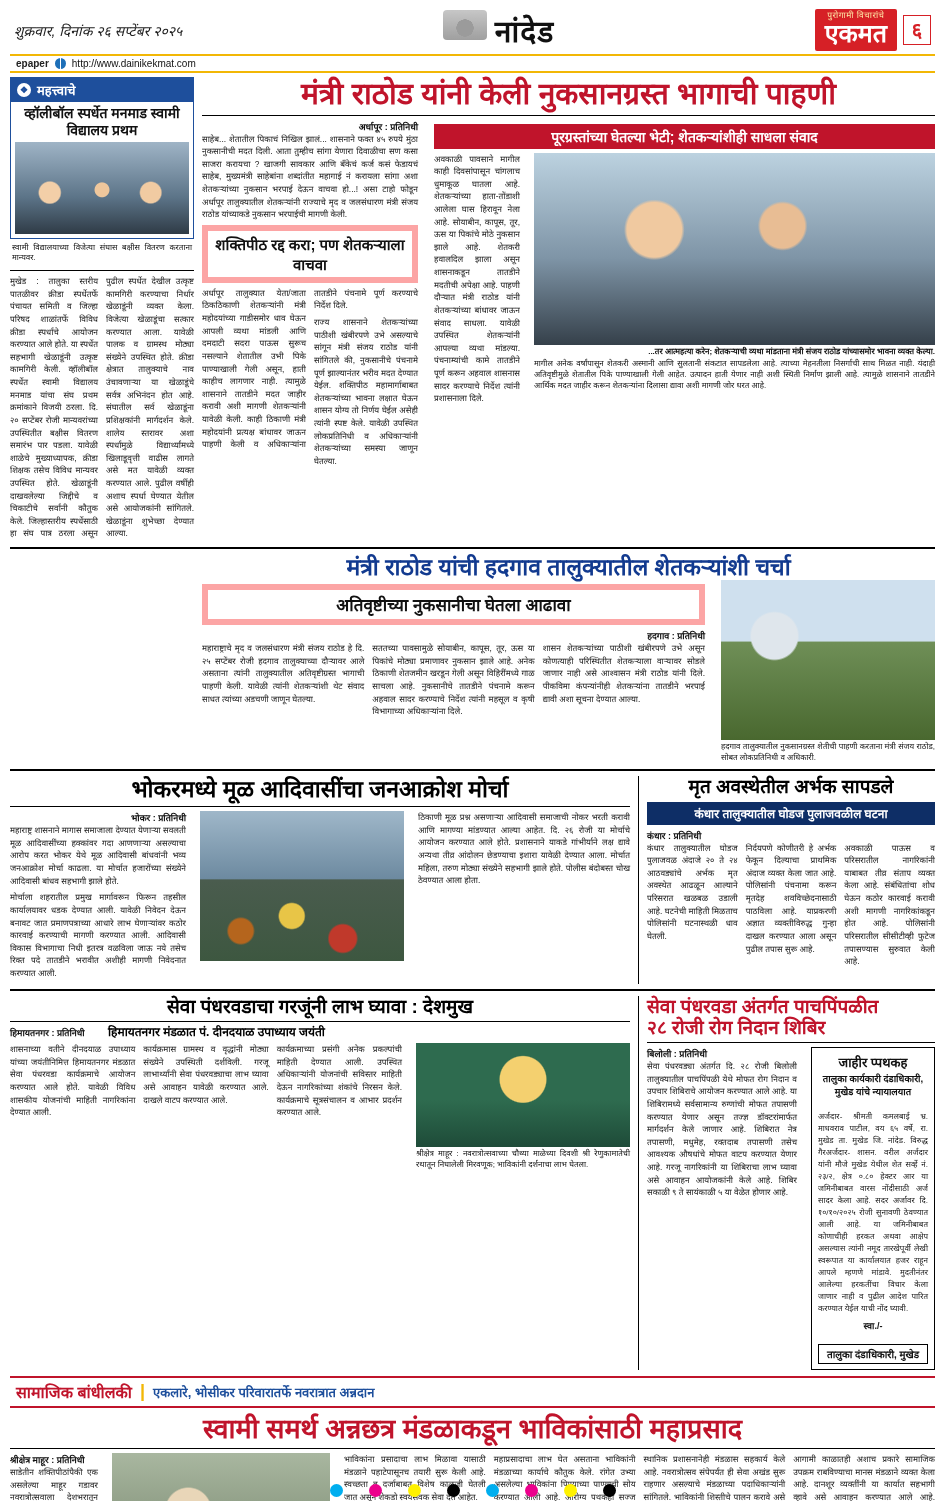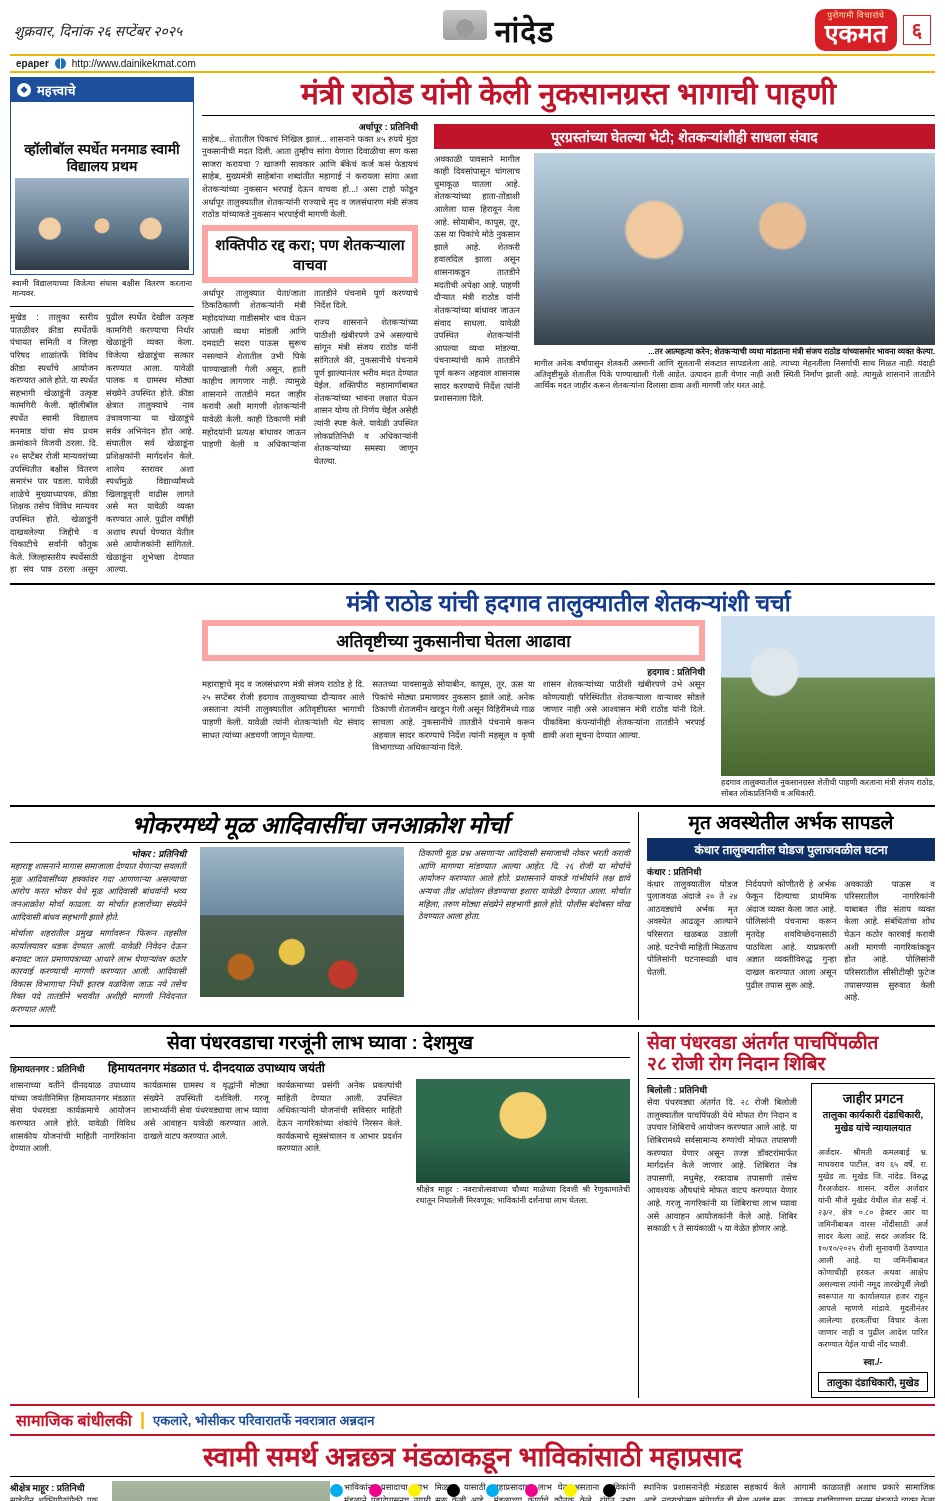--- a/index.html
+++ b/index.html
@@ -29,21 +29,21 @@
     background:
        radial-gradient(circle at 50% 60%, #8a8a8a 0 30%, transparent 31%),
        linear-gradient(#bdbdbd,#8f8f8f);
     border-radius: 4px;
     opacity:.85;
   }
   .mast-title { font-size: 30px; font-weight: bold; letter-spacing: 1px; }
   .mast-right { display:flex; align-items:center; gap:6px; }
   .logo-box {
     background: #d62026; color:#fff; padding: 2px 10px 4px 10px;
-    border-radius: 10px; text-align:center; line-height:1.05;
+    border-radius: 2px; text-align:center; line-height:1.05;
   }
   .logo-tag { font-size: 8.5px; color:#ffe9a8; letter-spacing:.5px;}
   .logo-main { font-size: 25px; font-weight: bold; }
   .page-num-box {
     border: 1px solid #d62026; color:#d62026; font-size: 20px; font-weight:bold;
     width: 28px; height: 30px; display:flex; align-items:center; justify-content:center;
   }
 
   .epaper-bar {
     display:flex; align-items:center; gap:6px;
@@ -140,36 +140,36 @@
   
   .box-hd {
     background:#1e4f9c; color:#fff; font-weight:bold; font-size:13px;
     padding:3px 6px; display:flex; align-items:center; gap:6px;
   }
   .dot-icon{
     width:14px;height:14px;border-radius:50%;background:#fff;color:#1e4f9c;
     font-size:9px;display:flex;align-items:center;justify-content:center;font-weight:bold;
   }
   .box-wrap { border:1px solid #1e4f9c; padding:0; }
-  .box-sub { font-weight:bold; font-size:14px; text-align:center; padding:3px 2px; line-height:1.2;margin-top:36px;}
+  .box-sub { font-weight:bold; font-size:14px; text-align:center; padding:3px 2px; line-height:1.2;}
 
   
   .social-band {
     display:flex; align-items:center; gap:8px; border-top:2px solid #c0142b; border-bottom:2px solid #c0142b;
     padding:3px 6px; margin:6px 0;
   }
   .social-band .lbl { color:#c0142b; font-weight:bold; font-size:16px; }
   .social-band .sep { color:#f2b705; font-size:18px; font-weight:bold;}
   .social-band .txt { color:#1e4f9c; font-weight:bold; font-size:13px; }
 
   
   .notice-box { border:1.5px solid #000; padding:5px 6px; }
   .notice-hd { text-align:center; font-weight:bold; font-size:13px; margin-bottom:2px;}
   .notice-sub { text-align:center; font-weight:bold; font-size:9.5px; line-height:1.35; margin-bottom:12px;}
-  .notice-sign { text-align:center; border:1px solid #000; font-weight:bold; font-size:10px; padding:2px; margin-top:4px;}
+  .notice-sign { text-align:center; border:1px solid #000; font-weight:bold; font-size:10px; padding:2px; margin-top:12px;}
 
   
   .colorbar { position:absolute; left:0; bottom:4px; width:945px; display:flex; justify-content:center; gap:26px;}
   .swatch { width:13px;height:13px;border-radius:50%;}
   .tiny-bold { font-weight:bold; }
 </style>
 </head>
 <body>
 
 <div class="page">
@@ -267,21 +267,21 @@
         <div class="photo ph-field" style="height:160px;"></div>
         <div class="cap-text" style="margin-top:2px;">हदगाव तालुक्यातील नुकसानग्रस्त शेतीची पाहणी करताना मंत्री संजय राठोड, सोबत लोकप्रतिनिधी व अधिकारी.</div>
       </div>
     </div>
   </div>
 
   <div class="hr-thick"></div>
 
   <div class="cols">
 
-    <div style="width:620px;font-style:italic;">
+    <div style="width:620px;">
       <div class="headline-black h2">भोकरमध्ये मूळ आदिवासींचा जनआक्रोश मोर्चा</div>
       <div class="hr-thin"></div>
       <div class="cols">
         <div style="width:176px;">
           <div class="byline">भोकर : प्रतिनिधी</div>
           <div class="body">
             <p>महाराष्ट्र शासनाने मागास समाजाला देण्यात येणाऱ्या सवलती मूळ आदिवासींच्या हक्कांवर गदा आणणाऱ्या असल्याचा आरोप करत भोकर येथे मूळ आदिवासी बांधवांनी भव्य जनआक्रोश मोर्चा काढला. या मोर्चात हजारोंच्या संख्येने आदिवासी बांधव सहभागी झाले होते.</p>
             <p>मोर्चाला शहरातील प्रमुख मार्गावरून फिरून तहसील कार्यालयावर धडक देण्यात आली. यावेळी निवेदन देऊन बनावट जात प्रमाणपत्राच्या आधारे लाभ घेणाऱ्यांवर कठोर कारवाई करण्याची मागणी करण्यात आली. आदिवासी विकास विभागाचा निधी इतरत्र वळविला जाऊ नये तसेच रिक्त पदे तातडीने भरावीत अशीही मागणी निवेदनात करण्यात आली.</p>
           </div>
         </div>
@@ -340,21 +340,21 @@
       <div class="hr-thin"></div>
       <div class="cols">
         <div style="width:150px;">
           <div class="byline byline-left">बिलोली : प्रतिनिधी</div>
           <div class="body">
             <p>सेवा पंधरवड्या अंतर्गत दि. २८ रोजी बिलोली तालुक्यातील पाचपिंपळी येथे मोफत रोग निदान व उपचार शिबिराचे आयोजन करण्यात आले आहे. या शिबिरामध्ये सर्वसामान्य रुग्णांची मोफत तपासणी करण्यात येणार असून तज्ज्ञ डॉक्टरांमार्फत मार्गदर्शन केले जाणार आहे. शिबिरात नेत्र तपासणी, मधुमेह, रक्तदाब तपासणी तसेच आवश्यक औषधांचे मोफत वाटप करण्यात येणार आहे. गरजू नागरिकांनी या शिबिराचा लाभ घ्यावा असे आवाहन आयोजकांनी केले आहे. शिबिर सकाळी ९ ते सायंकाळी ५ या वेळेत होणार आहे.</p>
           </div>
         </div>
         <div style="flex:1;padding-left:6px;">
           <div class="notice-box">
-            <div class="notice-hd">जाहीर प्रगटन</div>
+            <div class="notice-hd">जाहीर प्पथकह</div>
             <div class="notice-sub">तालुका कार्यकारी दंडाधिकारी, मुखेड यांचे न्यायालयात</div>
             <div class="body" style="font-size:8px;">
               <p>अर्जदार- श्रीमती कमलबाई भ्र. माधवराव पाटील, वय ६५ वर्षे, रा. मुखेड ता. मुखेड जि. नांदेड. विरुद्ध गैरअर्जदार- शासन. वरील अर्जदार यांनी मौजे मुखेड येथील शेत सर्व्हे नं. २३/२, क्षेत्र ०.८० हेक्टर आर या जमिनीबाबत वारस नोंदीसाठी अर्ज सादर केला आहे. सदर अर्जावर दि. १०/१०/२०२५ रोजी सुनावणी ठेवण्यात आली आहे. या जमिनीबाबत कोणाचीही हरकत अथवा आक्षेप असल्यास त्यांनी नमूद तारखेपूर्वी लेखी स्वरूपात या कार्यालयात हजर राहून आपले म्हणणे मांडावे. मुदतीनंतर आलेल्या हरकतींचा विचार केला जाणार नाही व पुढील आदेश पारित करण्यात येईल याची नोंद घ्यावी.</p>
             </div>
             <div style="text-align:center;font-size:9px;font-weight:bold;">स्वा./-</div>
             <div class="notice-sign">तालुका दंडाधिकारी, मुखेड</div>
           </div>
         </div>
       </div>
     </div>

